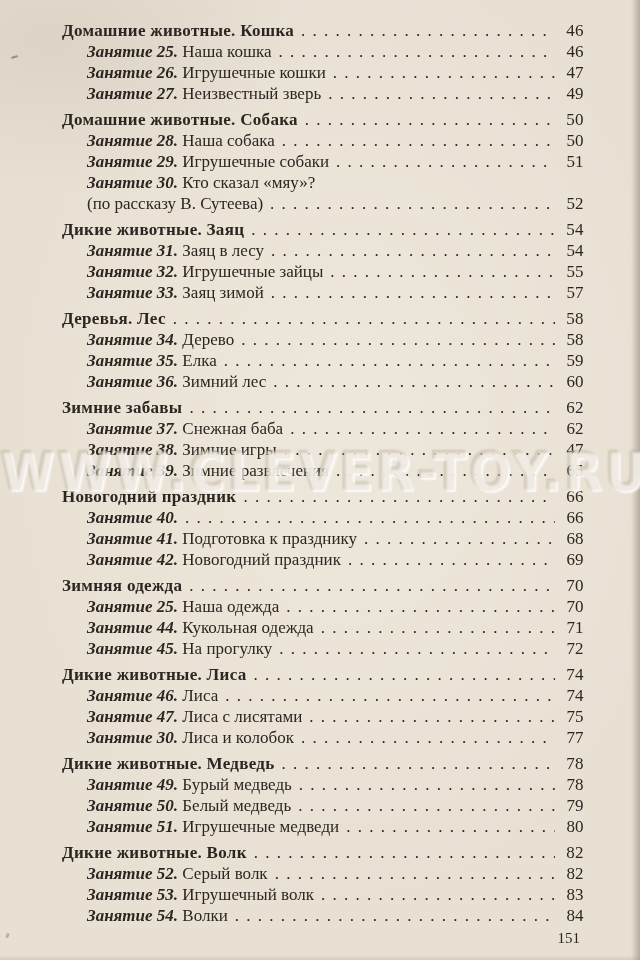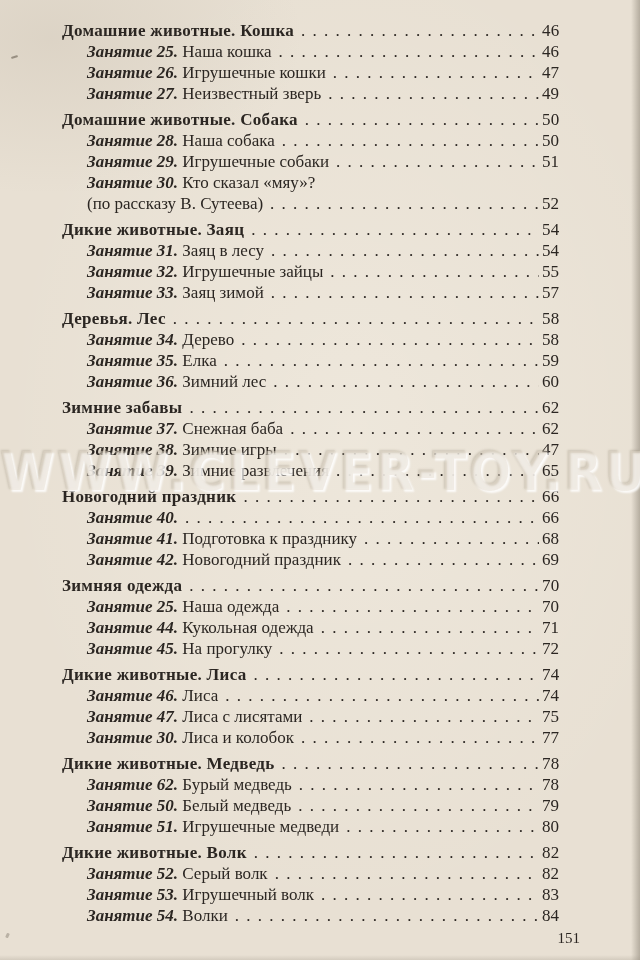--- a/index.html
+++ b/index.html
@@ -19,21 +19,21 @@
     position:absolute;top:0;right:0;bottom:0;width:9px;
     background:linear-gradient(to right, rgba(140,132,118,0), rgba(138,130,116,0.55));
     pointer-events:none;
   }
   .edge-bottom{
     position:absolute;left:0;right:0;bottom:0;height:5px;
     background:linear-gradient(to bottom, rgba(150,142,128,0), rgba(150,142,128,0.25));
     pointer-events:none;
   }
   .toc{
-    position:absolute;left:62px;right:64px;top:15px;
+    position:absolute;left:62px;right:48px;top:15px;
   }
   .row{
     display:flex;
     font-size:17px;
     line-height:21px;
     white-space:nowrap;
   }
   .row.section{font-weight:bold;margin-top:5px;letter-spacing:0.3px;}
   .row.entry{padding-left:25px;}
   .label{font-weight:bold;font-style:italic;}
@@ -45,21 +45,21 @@
     white-space:nowrap;
     letter-spacing:1.5px;
     margin-left:7px;
     margin-right:3px;
     font-weight:normal;
     font-style:normal;
   }
   .pageno{
     flex:0 0 34px;
     width:34px;
-    text-align:left;
+    text-align:center;
     font-weight:normal;
     font-style:normal;
   }
   .watermark{
     position:absolute;
     left:0;right:0;top:444px;
     text-align:center;
     font-family:"DejaVu Sans","Liberation Sans",sans-serif;
     font-weight:bold;
     font-size:49px;
@@ -275,21 +275,21 @@
         <span class="etext">&nbsp;Лиса и колобок</span>
         <span class="dots">. . . . . . . . . . . . . . . . . . . . . . . . . . . . . . . . . . . . . . . . . . . . . . . . . . . . . . . . . . . . . . . . . . . . . . . . . . . . . . . . . . . . . . . . . . </span>
         <span class="pageno">77</span>
       </div>
       <div class="row section">
         <span class="stitle">Дикие животные. Медведь</span>
         <span class="dots">. . . . . . . . . . . . . . . . . . . . . . . . . . . . . . . . . . . . . . . . . . . . . . . . . . . . . . . . . . . . . . . . . . . . . . . . . . . . . . . . . . . . . . . . . . </span>
         <span class="pageno">78</span>
       </div>
       <div class="row entry">
-        <span class="label">Занятие 62.</span>
+        <span class="label">Занятие 49.</span>
         <span class="etext">&nbsp;Бурый медведь</span>
         <span class="dots">. . . . . . . . . . . . . . . . . . . . . . . . . . . . . . . . . . . . . . . . . . . . . . . . . . . . . . . . . . . . . . . . . . . . . . . . . . . . . . . . . . . . . . . . . . </span>
         <span class="pageno">78</span>
       </div>
       <div class="row entry">
         <span class="label">Занятие 50.</span>
         <span class="etext">&nbsp;Белый медведь</span>
         <span class="dots">. . . . . . . . . . . . . . . . . . . . . . . . . . . . . . . . . . . . . . . . . . . . . . . . . . . . . . . . . . . . . . . . . . . . . . . . . . . . . . . . . . . . . . . . . . </span>
         <span class="pageno">79</span>
       </div>

